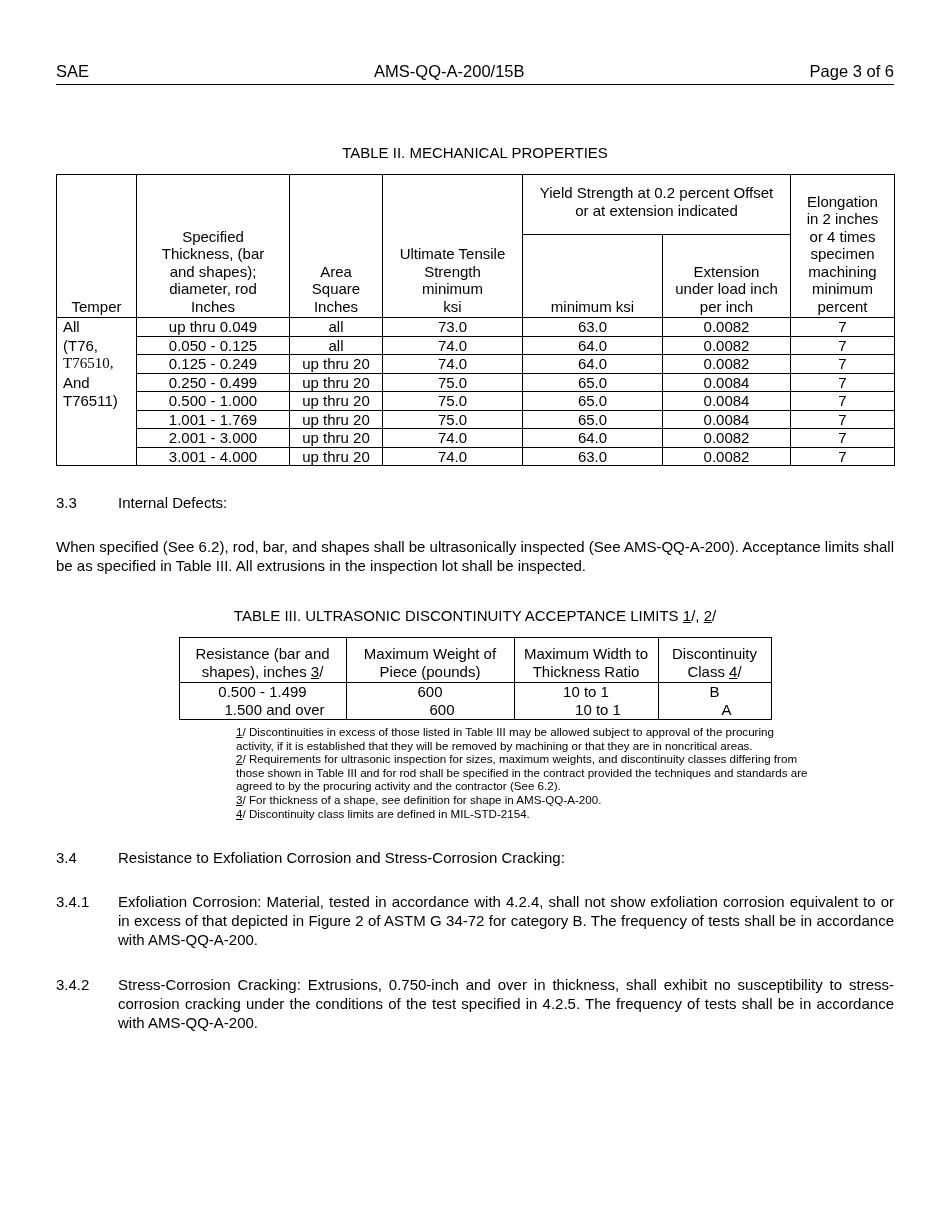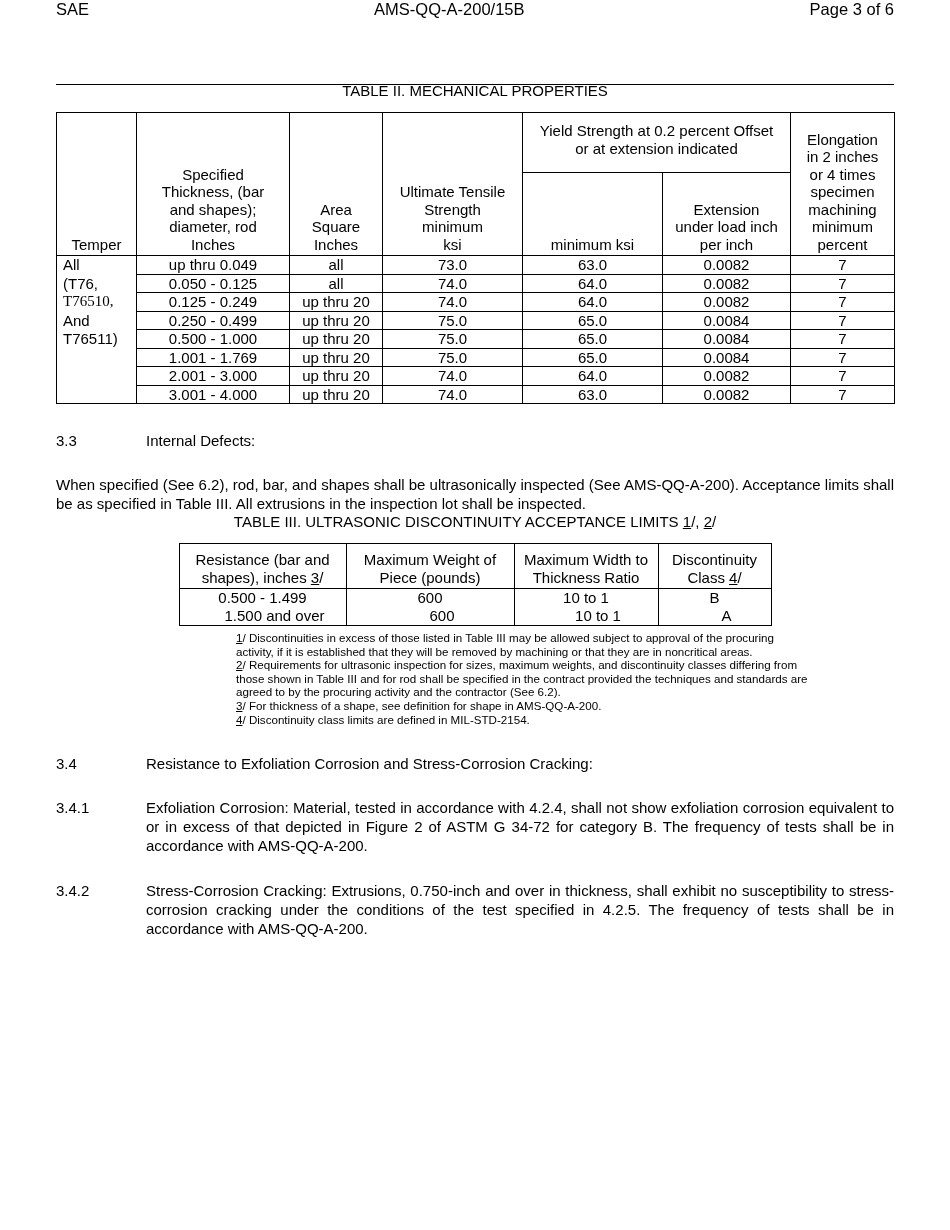--- a/index.html
+++ b/index.html
@@ -22,20 +22,21 @@
     box-sizing: border-box;
     padding: 0 56px;
   }
 
   
   .runhead {
     position: relative;
     display: flex;
     align-items: flex-end;
     justify-content: center;
+    padding-top: 62px;
     font-size: 16.5px;
     line-height: 19px;
     gap: 36px;
   }
   .runhead-left  { text-align: left; }
   .runhead-center{ text-align: center; flex: 1; }
   .runhead-right { text-align: right; }
   .runhead-rule {
     position: absolute;
     left: 56px;
@@ -44,21 +45,21 @@
     border-bottom: 1.6px solid #000;
   }
 
   
   .table-caption {
     text-align: center;
     font-size: 15px;
     line-height: 18px;
   }
   #caption-table2 { margin-top: 63px; }
-  #caption-table3 { }
+  #caption-table3 { margin-top: 32px; }
 
   .fn-mark { text-decoration: underline; }
 
   
   .tbl {
     border-collapse: collapse;
     font-size: 15px;
     line-height: 17.5px;
     table-layout: fixed;
   }
@@ -156,21 +157,20 @@
     line-height: 19px;
   }
   .sec-num {
     flex: 0 0 auto;
     width: 62px;
   }
   .sec-num.wide { width: 62px; }
   .sec-body {
     flex: 1 1 auto;
     text-align: justify;
-    margin-left: 28px;
   }
   #sec-33        { margin-top: 27px; }
   #para-33       { margin-top: 25px; }
   #sec-34        { margin-top: 28px; }
   #sec-341       { margin-top: 25px; }
   #sec-342       { margin-top: 26px; }
 </style>
 </head>
 <body>
 

